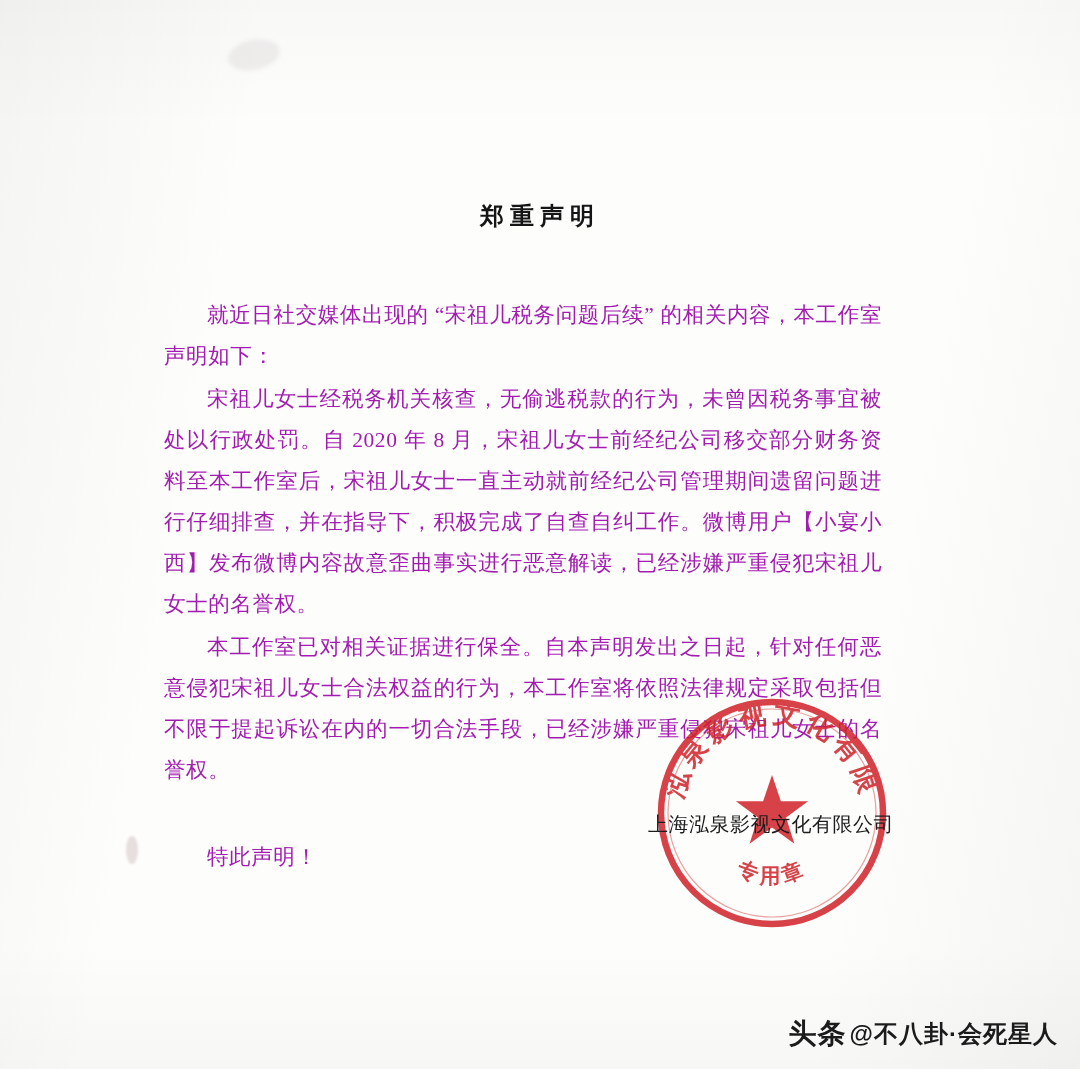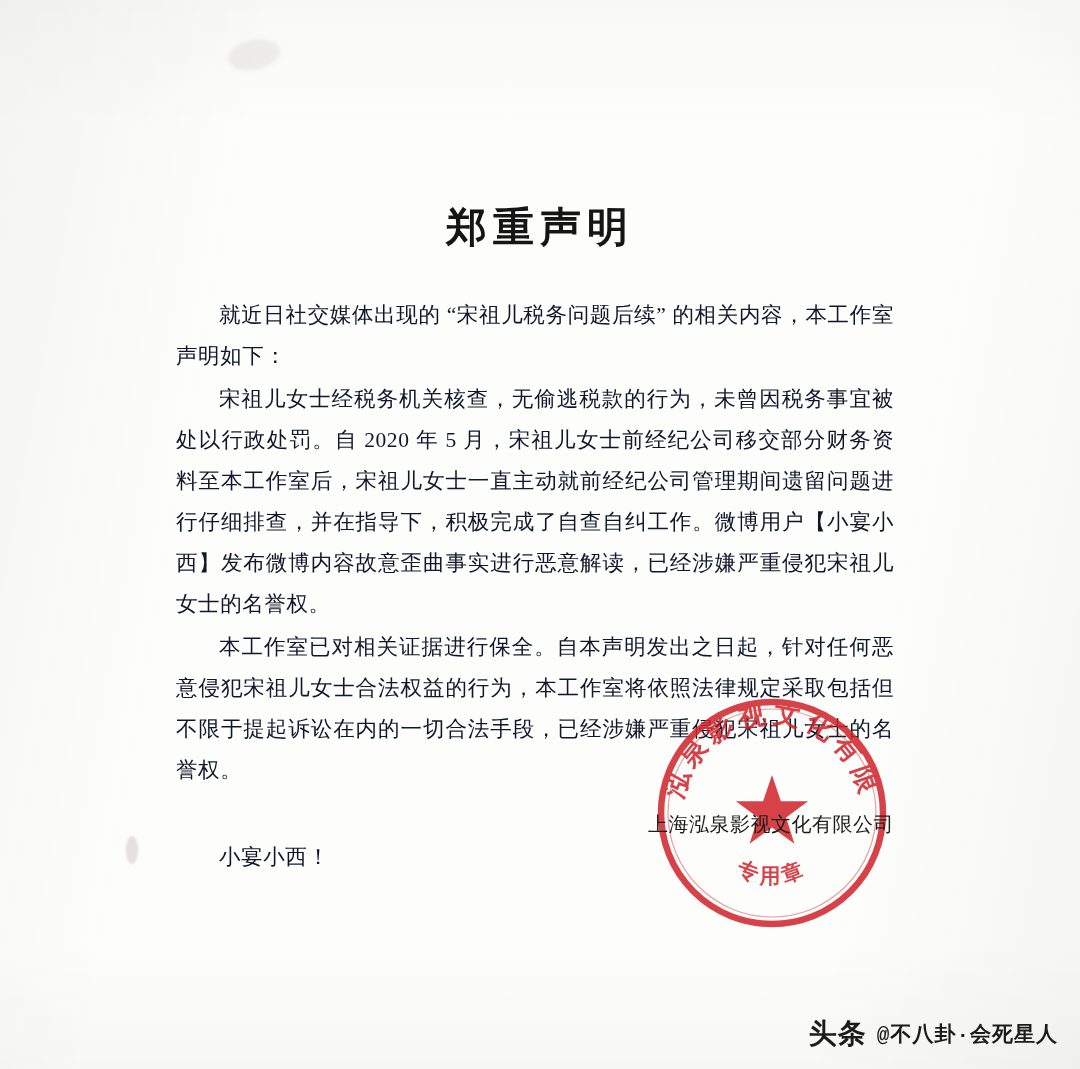--- a/index.html
+++ b/index.html
@@ -40,35 +40,35 @@
   }
   .smudge.s1 { left: 228px; top: 40px; width: 52px; height: 30px; transform: rotate(-12deg); }
   .smudge.s2 { left: 126px; top: 836px; width: 12px; height: 28px; background: rgba(150,120,115,0.22); filter: blur(1.2px); }
 
   #doc-title {
     position: absolute;
     left: 0;
     right: 0;
     top: 200px;
     text-align: center;
-    font-size: 41px;
+    font-size: 24px;
     font-weight: bold;
     letter-spacing: 6px;
     color: #151515;
     font-family: "Liberation Serif", serif;
   }
 
   #body-text {
     position: absolute;
-    left: 176px;
+    left: 164px;
     top: 295px;
     width: 718px;
     font-size: 21.5px;
     line-height: 41px;
-    color: #0f172a;
+    color: #a21caf;
     text-align: justify;
     text-justify: inter-character;
     letter-spacing: 0.6px;
   }
   #body-text p {
     margin: 0 0 2px 0;
   }
   #body-text p.indent {
     text-indent: 2em;
   }
@@ -101,51 +101,51 @@
   }
   #sign-block .line { white-space: nowrap; }
 
   
   #footer-watermark {
     position: absolute;
     right: 22px;
     bottom: 16px;
     display: flex;
     align-items: center;
-    gap: 10px;
+    gap: 3px;
     color: #1b1b1b;
-    font-family: Liberation Mono, monospace;
+    font-family: Liberation Sans, sans-serif;
   }
   #footer-watermark .wm-logo {
     font-size: 28px;
     font-weight: bold;
     letter-spacing: 1px;
   }
   #footer-watermark .wm-name {
-    font-size: 21px;
+    font-size: 24px;
     font-weight: bold;
     letter-spacing: 1px;
   }
 </style>
 </head>
 <body>
 
 <div id="page">
 
   <div id="paper-shade"></div>
   <div class="smudge s1"></div>
   <div class="smudge s2"></div>
 
   <div id="doc-title">郑重声明</div>
 
   <div id="body-text">
     <p class="indent">就近日社交媒体出现的 “宋祖儿税务问题后续” 的相关内容，本工作室声明如下：</p>
-    <p class="indent">宋祖儿女士经税务机关核查，无偷逃税款的行为，未曾因税务事宜被处以行政处罚。自 2020 年 5 月，宋祖儿女士前经纪公司移交部分财务资料至本工作室后，宋祖儿女士一直主动就前经纪公司管理期间遗留问题进行仔细排查，并在指导下，积极完成了自查自纠工作。微博用户【小宴小西】发布微博内容故意歪曲事实进行恶意解读，已经涉嫌严重侵犯宋祖儿女士的名誉权。</p>
+    <p class="indent">宋祖儿女士经税务机关核查，无偷逃税款的行为，未曾因税务事宜被处以行政处罚。自 2020 年 8 月，宋祖儿女士前经纪公司移交部分财务资料至本工作室后，宋祖儿女士一直主动就前经纪公司管理期间遗留问题进行仔细排查，并在指导下，积极完成了自查自纠工作。微博用户【小宴小西】发布微博内容故意歪曲事实进行恶意解读，已经涉嫌严重侵犯宋祖儿女士的名誉权。</p>
     <p class="indent">本工作室已对相关证据进行保全。自本声明发出之日起，针对任何恶意侵犯宋祖儿女士合法权益的行为，本工作室将依照法律规定采取包括但不限于提起诉讼在内的一切合法手段，已经涉嫌严重侵犯宋祖儿女士的名誉权。</p>
-    <p class="closing">小宴小西！</p>
+    <p class="closing">特此声明！</p>
   </div>
 
   <div id="seal">
     <svg width="242" height="242" viewBox="0 0 242 242" xmlns="http://www.w3.org/2000/svg">
       <defs>
         <path id="sealArc" d="M 31,121 A 90,90 0 1 1 211,121"></path>
         <path id="sealArcBottom" d="M 51,121 A 70,70 0 0 0 191,121"></path>
       </defs>
       <g opacity="0.93">
         <circle cx="121" cy="121" r="111" fill="none" stroke="#d0242a" stroke-width="6.5"></circle>

